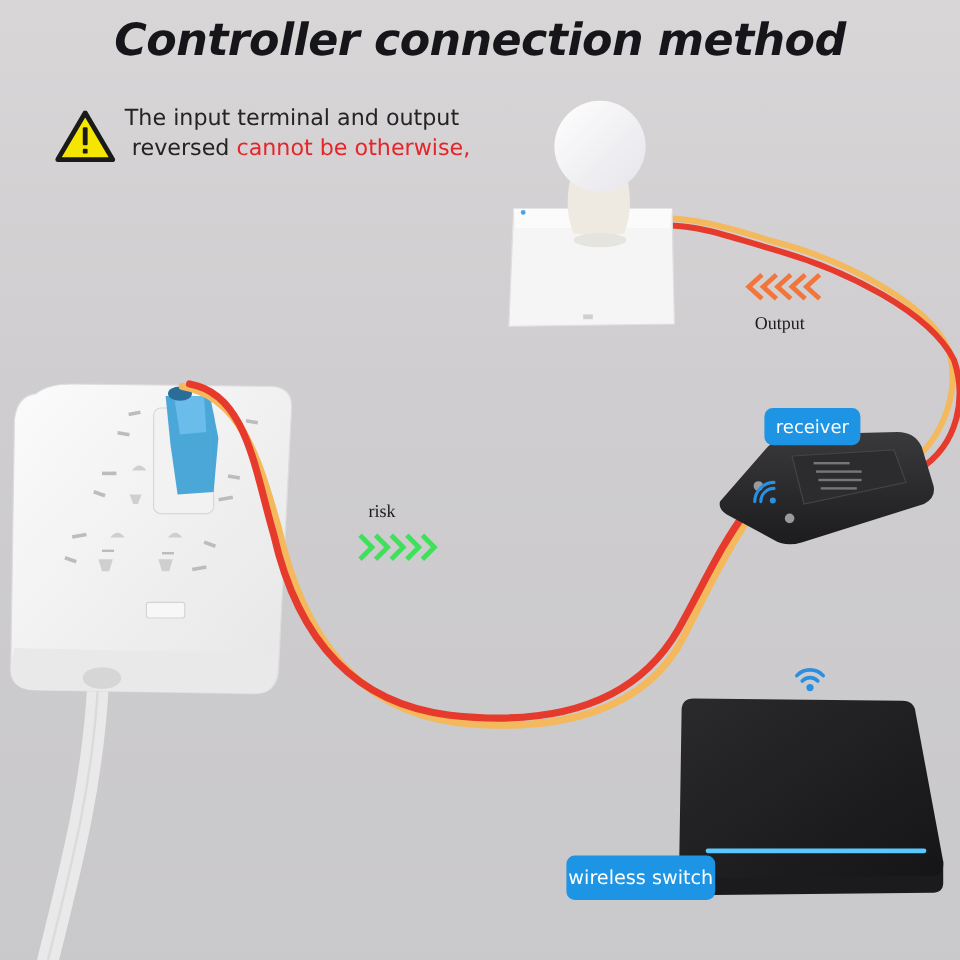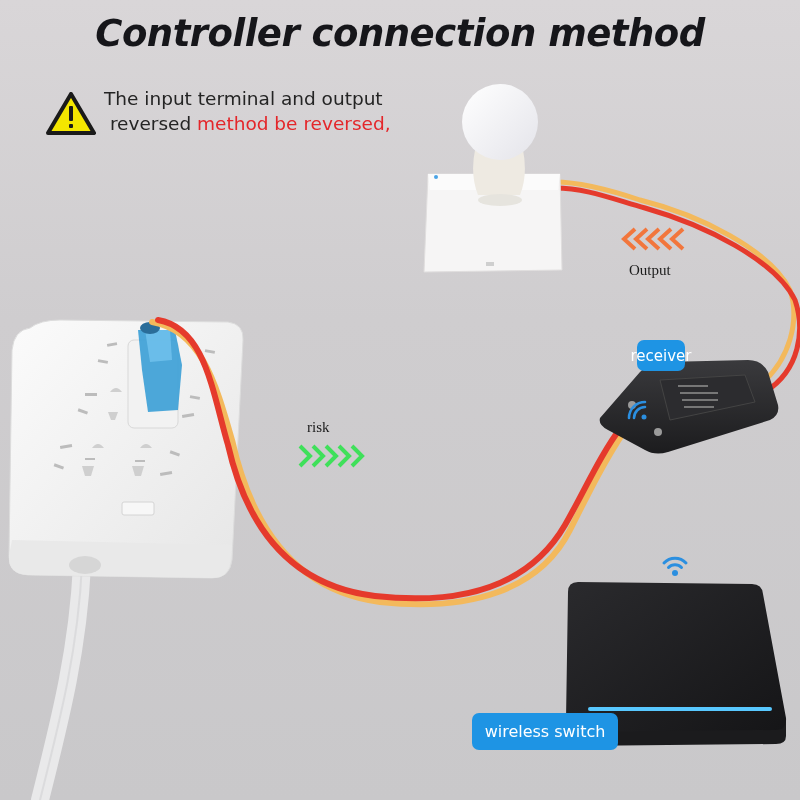--- a/index.html
+++ b/index.html
@@ -46,21 +46,21 @@
 <div class="abs warn-icon">
   <svg width="50" height="44" viewBox="0 0 50 44">
     <path d="M25 2 L48 41 L2 41 Z" fill="#f4e600" stroke="#1a1a1a" stroke-width="4" stroke-linejoin="round"></path>
     <rect x="23" y="14" width="4" height="15" rx="1" fill="#1a1a1a"></rect>
     <rect x="23" y="32" width="4" height="4" rx="1" fill="#1a1a1a"></rect>
   </svg>
 </div>
 
 <div class="abs warn-text">
   <div>The input terminal and output</div>
-  <div><span style="white-space:pre"> reversed </span><span class="red">method be reversed,</span></div>
+  <div><span style="white-space:pre"> reversed </span><span class="red">cannot be otherwise,</span></div>
 </div>
 
 <svg class="scene" width="800" height="800" viewBox="0 0 800 800">
   <defs>
     <linearGradient id="bulbG" cx="0.4" cy="0.3" x1="0" y1="0" x2="1" y2="1">
       <stop offset="0" stop-color="#ffffff"></stop>
       <stop offset="1" stop-color="#e4e4ea"></stop>
     </linearGradient>
     <linearGradient id="stripG" x1="0" y1="0" x2="1" y2="1">
       <stop offset="0" stop-color="#fbfbfb"></stop>
@@ -183,21 +183,21 @@
     <g fill="none" stroke="#3fe05a" stroke-width="4">
       <path d="M4 2 L 14 12 L 4 22"></path>
       <path d="M17 2 L 27 12 L 17 22"></path>
       <path d="M30 2 L 40 12 L 30 22"></path>
       <path d="M43 2 L 53 12 L 43 22"></path>
       <path d="M56 2 L 66 12 L 56 22"></path>
     </g>
   </svg>
 </div>
 
-<div class="abs pill" style="left:597px;top:340px;width:48px;height:31px;">receiver</div>
+<div class="abs pill" style="left:597px;top:340px;width:80px;height:31px;">receiver</div>
 
 <div class="abs" style="left:585px;top:398px;width:24px;height:22px;">
   <svg width="24" height="22" viewBox="0 0 24 22">
     <g fill="none" stroke="#2b8fe0" stroke-width="2.6" stroke-linecap="round">
       <path d="M20 4 A 16 16 0 0 0 4 20"></path>
       <path d="M20 9 A 11 11 0 0 0 9 20"></path>
     </g>
     <circle cx="19" cy="19" r="2.5" fill="#2b8fe0"></circle>
   </svg>
 </div>
@@ -205,13 +205,13 @@
 <div class="abs" style="left:621px;top:554px;width:28px;height:24px;">
   <svg width="28" height="24" viewBox="0 0 28 24">
     <g fill="none" stroke="#2b8fe0" stroke-width="3" stroke-linecap="round">
       <path d="M3 9 A 15 15 0 0 1 25 9"></path>
       <path d="M7.5 13.5 A 9 9 0 0 1 20.5 13.5"></path>
     </g>
     <circle cx="14" cy="19" r="3" fill="#2b8fe0"></circle>
   </svg>
 </div>
 
-<div class="abs pill" style="left:432px;top:713px;width:146px;height:37px;font-size:16px;">wireless switch</div>
+<div class="abs pill" style="left:432px;top:713px;width:124px;height:37px;font-size:16px;">wireless switch</div>
 
 </body></html>

